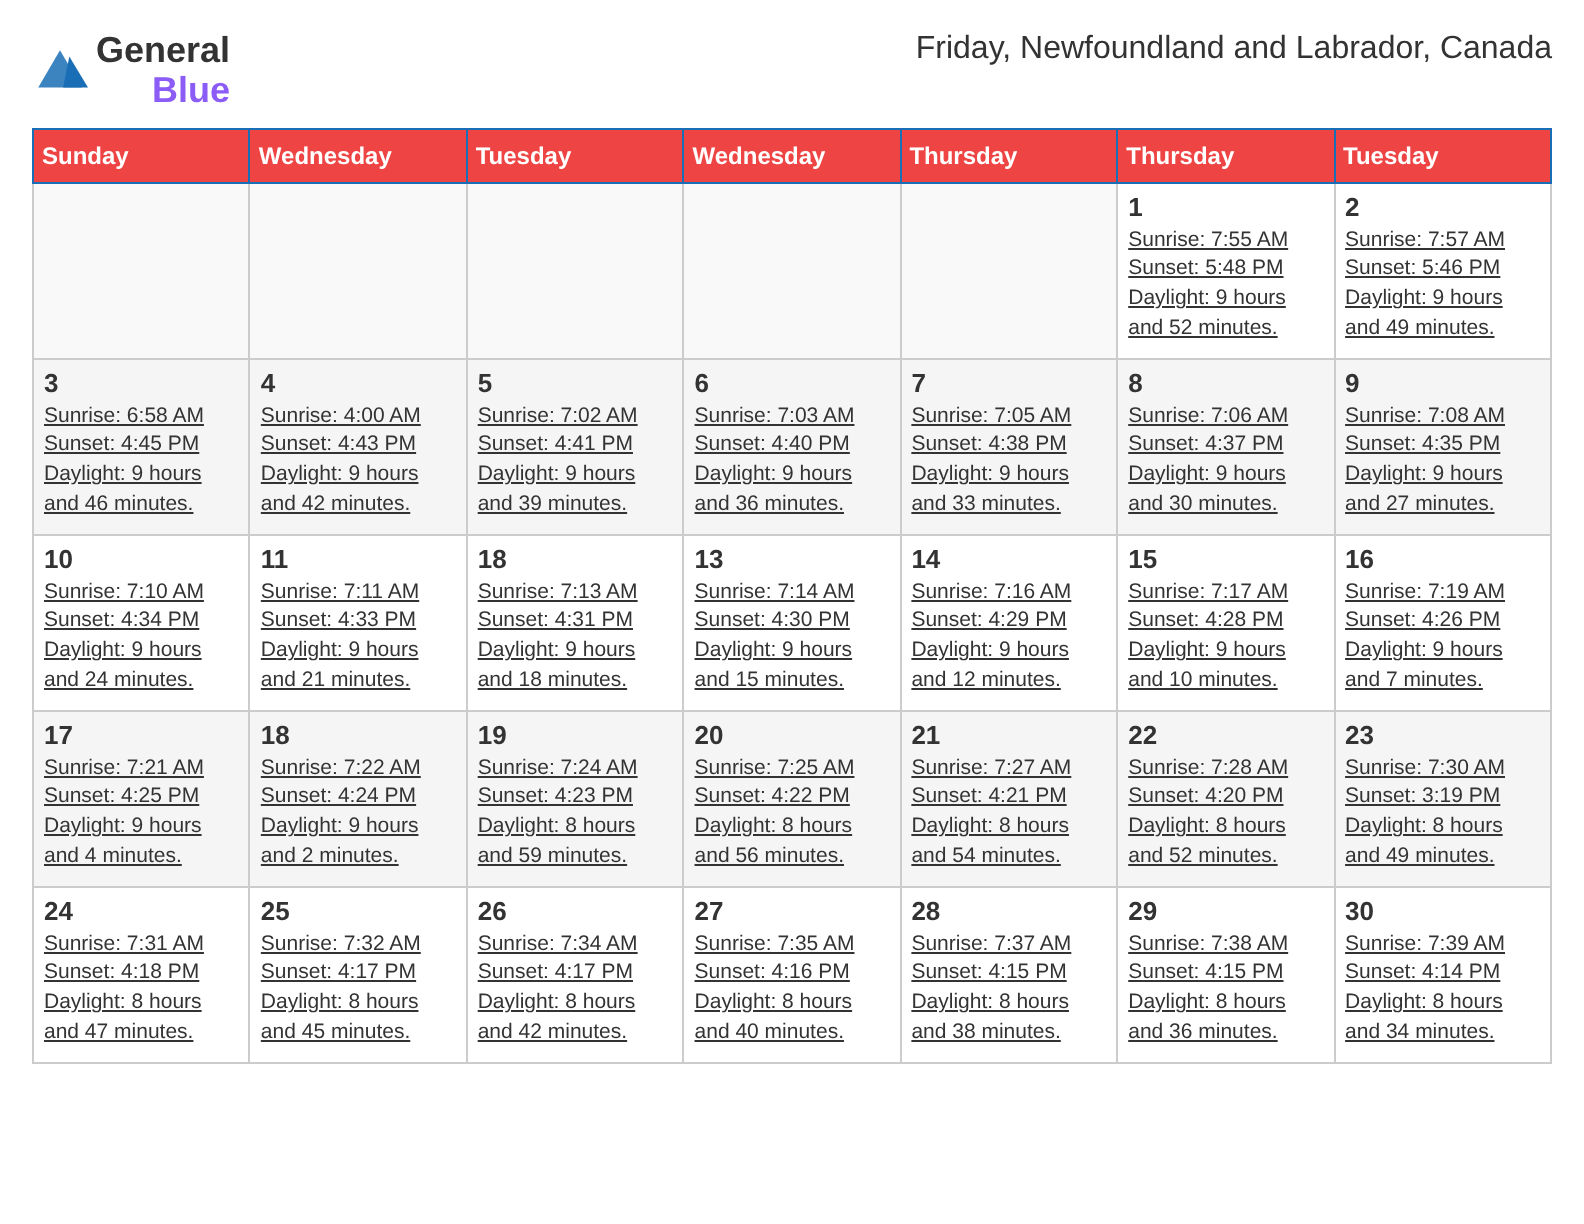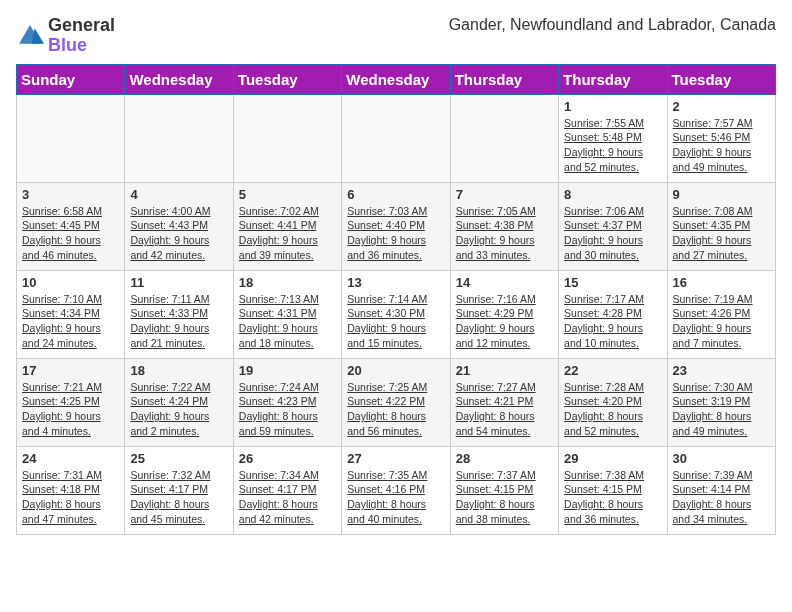--- a/index.html
+++ b/index.html
@@ -13,20 +13,21 @@
     .header {
       display: flex;
       justify-content: space-between;
       align-items: flex-start;
       margin-bottom: 8px;
     }
     .logo {
       display: flex;
       align-items: center;
       gap: 4px;
+      text-align: right;
     }
     .logo-text {
       font-size: 18px;
       font-weight: bold;
       line-height: 1.1;
     }
     .logo-general { color: #333; }
     .logo-blue { color: #8b5cf6; }
     .logo-icon {
       width: 28px;
@@ -42,23 +43,23 @@
       font-size: 16px;
       color: #333;
       font-weight: normal;
     }
     table {
       width: 100%;
       border-collapse: collapse;
       table-layout: fixed;
     }
     thead tr th {
-      background: #a21caf;
+      background: #ef4444;
       color: #fff;
-      font-size: 15px;
+      font-size: 12px;
       font-weight: bold;
       padding: 6px 4px;
       text-align: left;
       border: 1px solid #1a6eb5;
     }
     tbody tr td {
       border: 1px solid #ccc;
       vertical-align: top;
       padding: 4px 5px;
       font-size: 11px;
@@ -93,21 +94,21 @@
       <rect x="0" y="0" width="36" height="36" fill="white"></rect>
       <polygon points="18,4 32,28 4,28" fill="#1a6eb5" opacity="0.85"></polygon>
       <polygon points="24,8 36,28 20,28" fill="#1a6eb5"></polygon>
     </svg>
     <div class="logo-text">
       <span class="logo-general">General</span><br>
       <span class="logo-blue">Blue</span>
     </div>
   </div>
   <div class="title-block">
-    <div class="location-title">Gander, Newfoundland and Labrador, Canada</div>
+    <div class="location-title">Friday, Newfoundland and Labrador, Canada</div>
   </div>
 </div>
 
 <table>
   <thead>
     <tr>
     <th>Sunday</th>
         <th>Wednesday</th>
         <th>Tuesday</th>
         <th>Wednesday</th>

